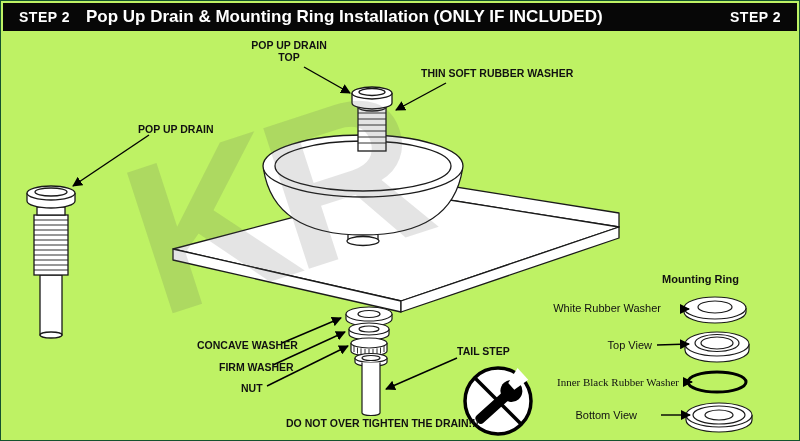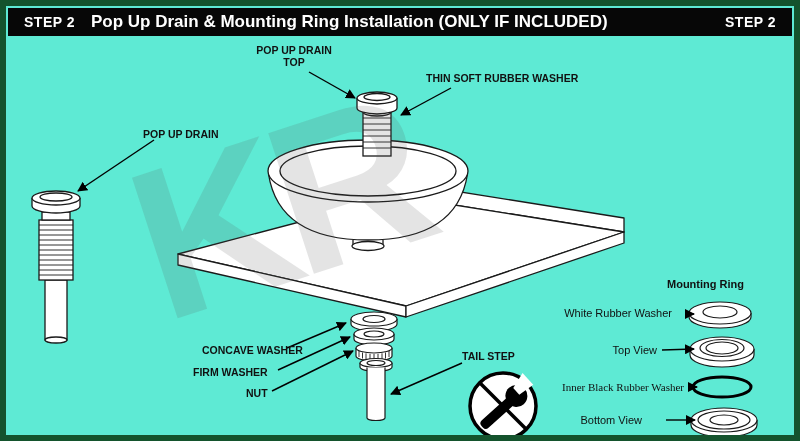--- a/index.html
+++ b/index.html
@@ -1,18 +1,18 @@
 <!DOCTYPE html>
 <html><head>
 <meta charset="utf-8">
 <style>
   * { margin:0; padding:0; box-sizing:border-box; }
   html,body { background:#fff; }
   body { width:800px; height:441px; font-family:"Liberation Sans", sans-serif; color:#111; }
-  .page { position:relative; width:800px; height:441px; background:#5eead4; border:6px solid #14532d; overflow:hidden; }
+  .page { position:relative; width:800px; height:441px; background:#bef264; border:1px solid #14532d; overflow:hidden; }
 
   .header { position:absolute; top:2px; left:2px; right:2px; height:28px; background:#070707; color:#fff;
             display:flex; align-items:center; }
   .header .step { font-weight:bold; font-size:14px; padding:0 16px; letter-spacing:.5px; white-space:nowrap; }
   .header .title { flex:1; text-align:left; font-weight:bold; font-size:17px; white-space:nowrap; }
 
   .diagram { position:absolute; top:30px; left:0; width:800px; height:411px; }
   svg.art { position:absolute; left:0; top:0; z-index:1; }
 
   .watermark { position:absolute; left:128px; top:64px; z-index:2; pointer-events:none;
@@ -150,25 +150,26 @@
     <div class="lbl center" style="left:238px; top:8px; width:100px;">
       <span>POP UP DRAIN</span><br>
       <span>TOP</span>
     </div>
 
     <div class="lbl" style="left:420px; top:36px;">THIN SOFT RUBBER WASHER</div>
 
     <div class="lbl" style="left:137px; top:92px;">POP UP DRAIN</div>
 
     <div class="lbl" style="left:196px; top:308px;">CONCAVE WASHER</div>
-    <div class="lbl" style="left:187px; top:330px;">FIRM WASHER</div>
+    <div class="lbl" style="left:218px; top:330px;">FIRM WASHER</div>
     <div class="lbl" style="left:240px; top:351px;">NUT</div>
     <div class="lbl" style="left:456px; top:314px;">TAIL STEP</div>
 
+    <div class="lbl big" style="left:285px; top:386px;">DO NOT OVER TIGHTEN THE DRAIN!!!</div>
 
     <div class="lbl" style="left:641px; top:242px; font-size:11px;margin-left:20px;">Mounting Ring</div>
-    <div class="lbl normal" style="right:134px; top:271px;">White Rubber Washer</div>
+    <div class="lbl normal" style="right:140px; top:271px;">White Rubber Washer</div>
     <div class="lbl normal" style="right:149px; top:308px;margin-left:44px;">Top View</div>
     <div class="lbl normal" style="right:122px; top:345px;font-family:Liberation Serif, serif;">Inner Black Rubber Washer</div>
     <div class="lbl normal" style="right:164px; top:378px;">Bottom View</div>
 
   </div>
 </div>
 
 </body></html>

